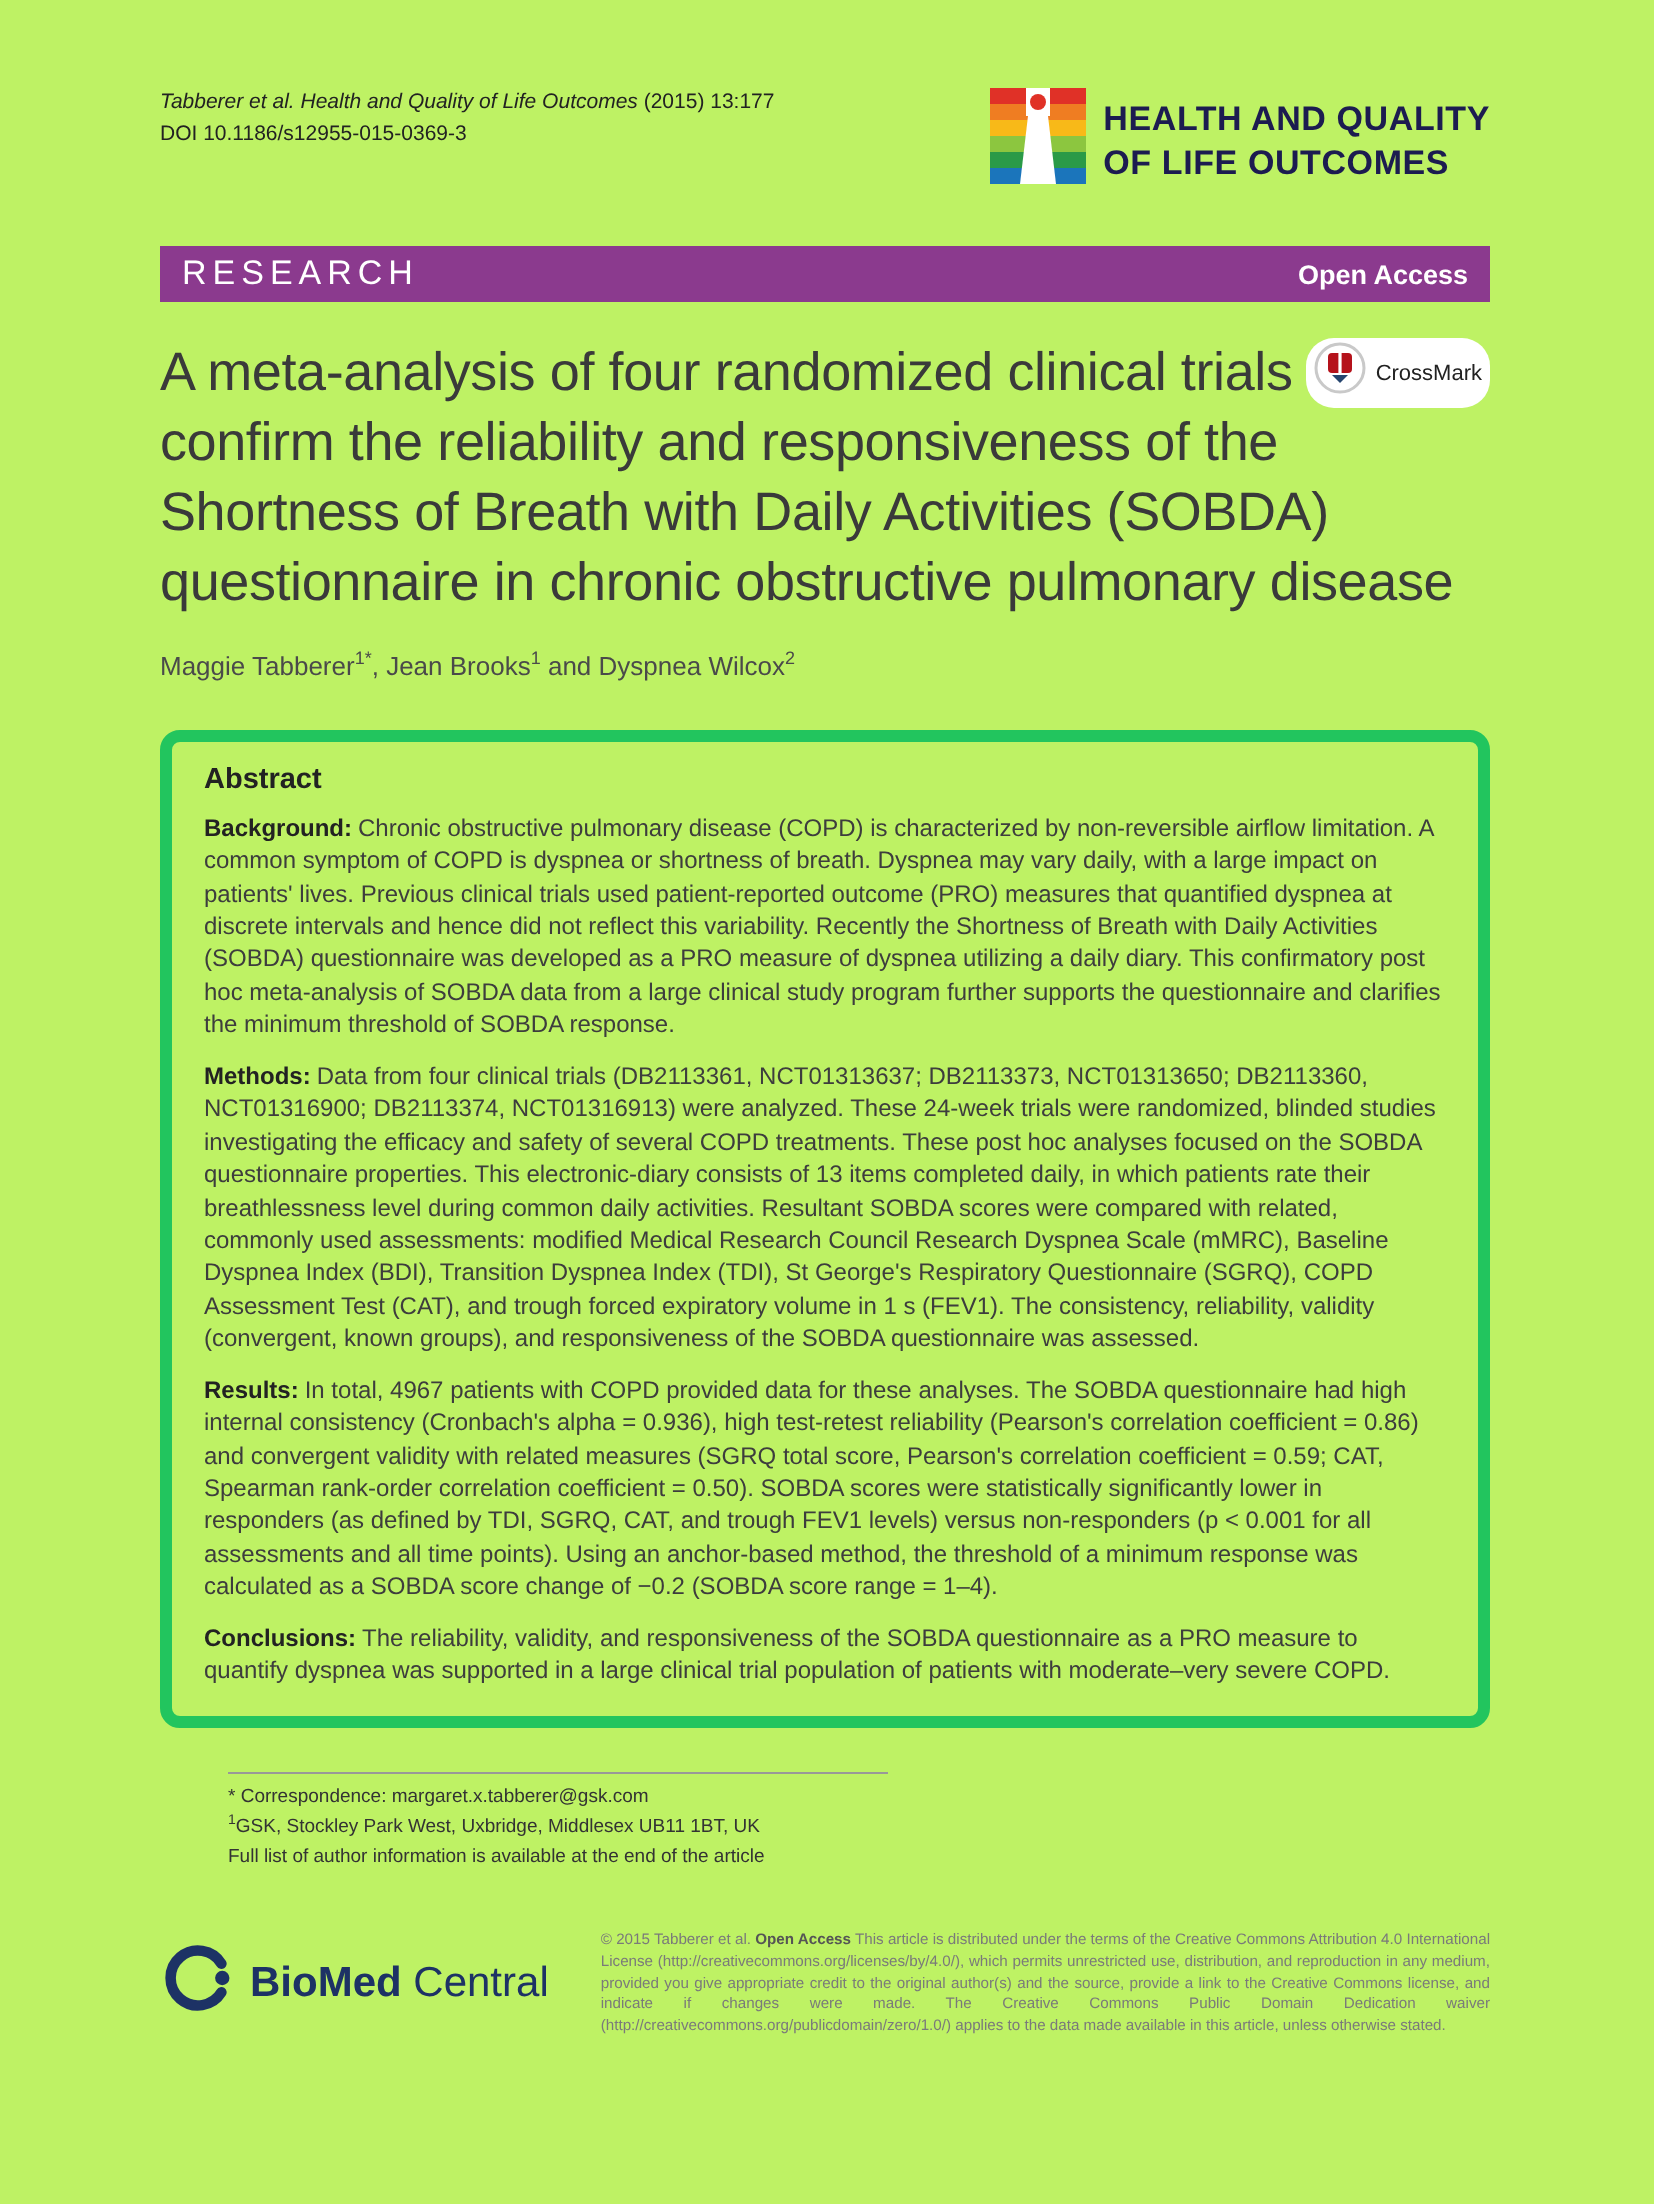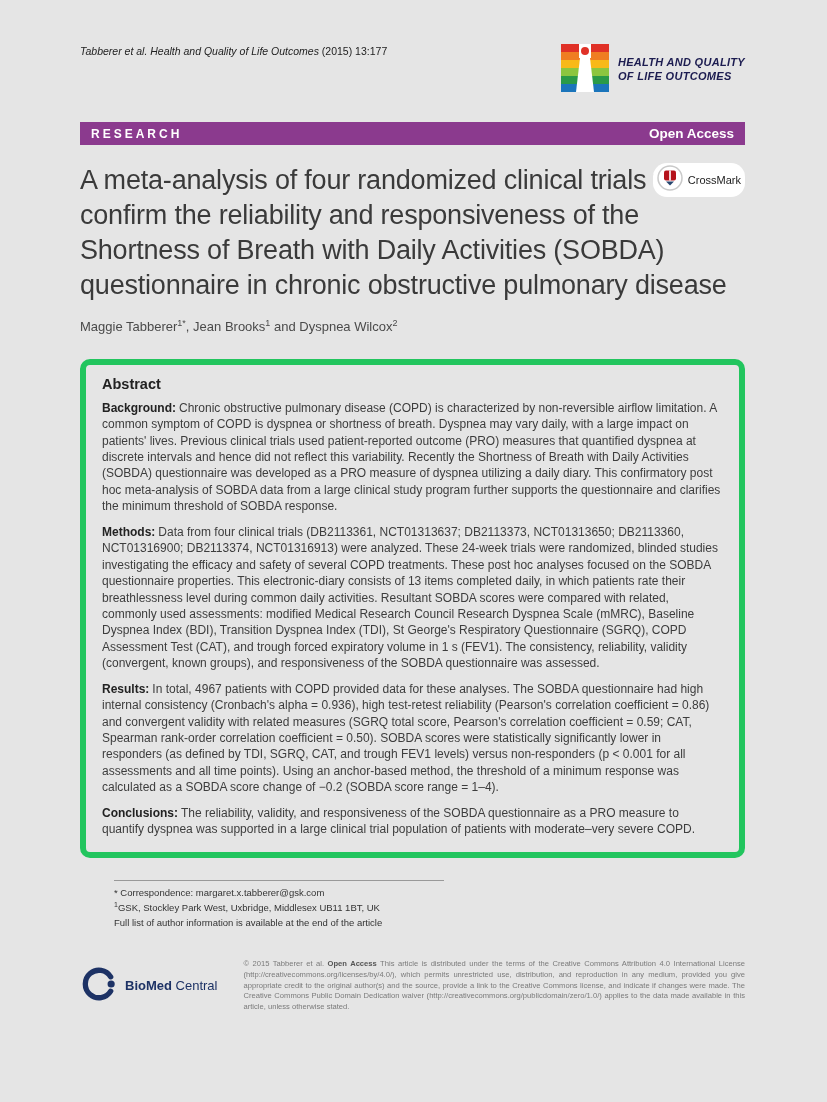--- a/index.html
+++ b/index.html
@@ -1,31 +1,31 @@
 <!DOCTYPE html>
 <html><head>
 <meta charset="utf-8">
 <style>
   * { box-sizing: border-box; }
   html,body { margin:0; padding:0; background:#ffffff; }
   .page {
-    width:827px; height:1102px; background:#e5e5e5; position:relative;
+    width:827px; height:1102px; background:#bef264; position:relative;
     padding:44px 82px 0 80px;
     font-family:"Liberation Sans", sans-serif;
     overflow:hidden;
   }
   .header-row { display:flex; justify-content:space-between; align-items:flex-start; }
   .cite { font-size:10.5px; color:#222; line-height:1.5; }
   .cite .ital { font-style:italic; }
   .logo-row { display:flex; align-items:center; gap:9px; margin-top:0; }
-  .journal-name { font-size:11px; font-weight:bold; color:#1c1c50; line-height:1.25; letter-spacing:.3px;font-style:italic; }
+  .journal-name { font-size:17px; font-weight:bold; color:#1c1c50; line-height:1.25; letter-spacing:.3px; }
 
   .banner { margin-top:26px; background:#8b3a8e; color:#fff; display:flex;
     justify-content:space-between; align-items:center; padding:4px 11px; }
-  .banner-left { font-weight:bold; font-size:12px; letter-spacing:3px; }
+  .banner-left { font-weight:normal; font-size:17px; letter-spacing:3px; }
   .banner-right { font-weight:bold; font-size:13.5px; }
 
   .title-wrap { position:relative; margin-top:18px; }
   h1.title { margin:0; font-size:27px; font-weight:400; color:#3a3a3a; line-height:1.3; letter-spacing:-0.2px; }
   .crossmark { position:absolute; top:0; right:0; display:flex; align-items:center; gap:5px;
     background:#fff; padding:2px 4px; border-radius:14px; }
   .crossmark-label { font-size:11px; color:#222; }
 
   .authors { margin-top:15px; font-size:13px; color:#4a4a4a; }
   .authors sup { font-size:9px; }
@@ -35,33 +35,34 @@
   .abstract p { margin:0 0 9px; font-size:12px; color:#3d3d3d; line-height:1.37; }
   .sec-label { font-weight:700; color:#222; margin-right:3px; }
 
   .footnotes { margin-top:22px;margin-left:34px; }
   .fn-rule { width:330px; border-top:1px solid #999; margin:0 0 5px; }
   .footnotes .fn-line { font-size:9.5px; color:#333; line-height:1.55; }
   .footnotes sup { font-size:7px; }
 
   .bottom { margin-top:28px; display:flex; align-items:center; gap:26px; }
   .bmc-logo { display:flex; align-items:center; gap:7px; flex:0 0 auto; }
-  .bmc-text { font-size:13px; color:#1d3265; white-space:nowrap; }
+  .bmc-text { font-size:21px; color:#1d3265; white-space:nowrap; }
   .bmc-bold { font-weight:bold; }
   .license { flex:1; font-size:7.6px; color:#7a7a7a; line-height:1.42; text-align:justify; }
   .license .lic-bold { font-weight:bold; color:#555; }
 </style>
 </head>
 <body>
 
 <div class="page">
 
   <div class="header-row">
     <div class="cite">
       <div><span class="ital">Tabberer et al. Health and Quality of Life Outcomes</span><span> (2015) 13:177</span></div>
+      <div>DOI 10.1186/s12955-015-0369-3</div>
     </div>
     <div class="logo-row">
       <span>
         <svg width="48" height="48" viewBox="0 0 48 48">
           <rect x="0" y="0" width="48" height="8" fill="#e03127"></rect>
           <rect x="0" y="8" width="48" height="8" fill="#ef7d22"></rect>
           <rect x="0" y="16" width="48" height="8" fill="#f8b918"></rect>
           <rect x="0" y="24" width="48" height="8" fill="#8cc63f"></rect>
           <rect x="0" y="32" width="48" height="8" fill="#2a9a47"></rect>
           <rect x="0" y="40" width="48" height="8" fill="#1b75bb"></rect>

